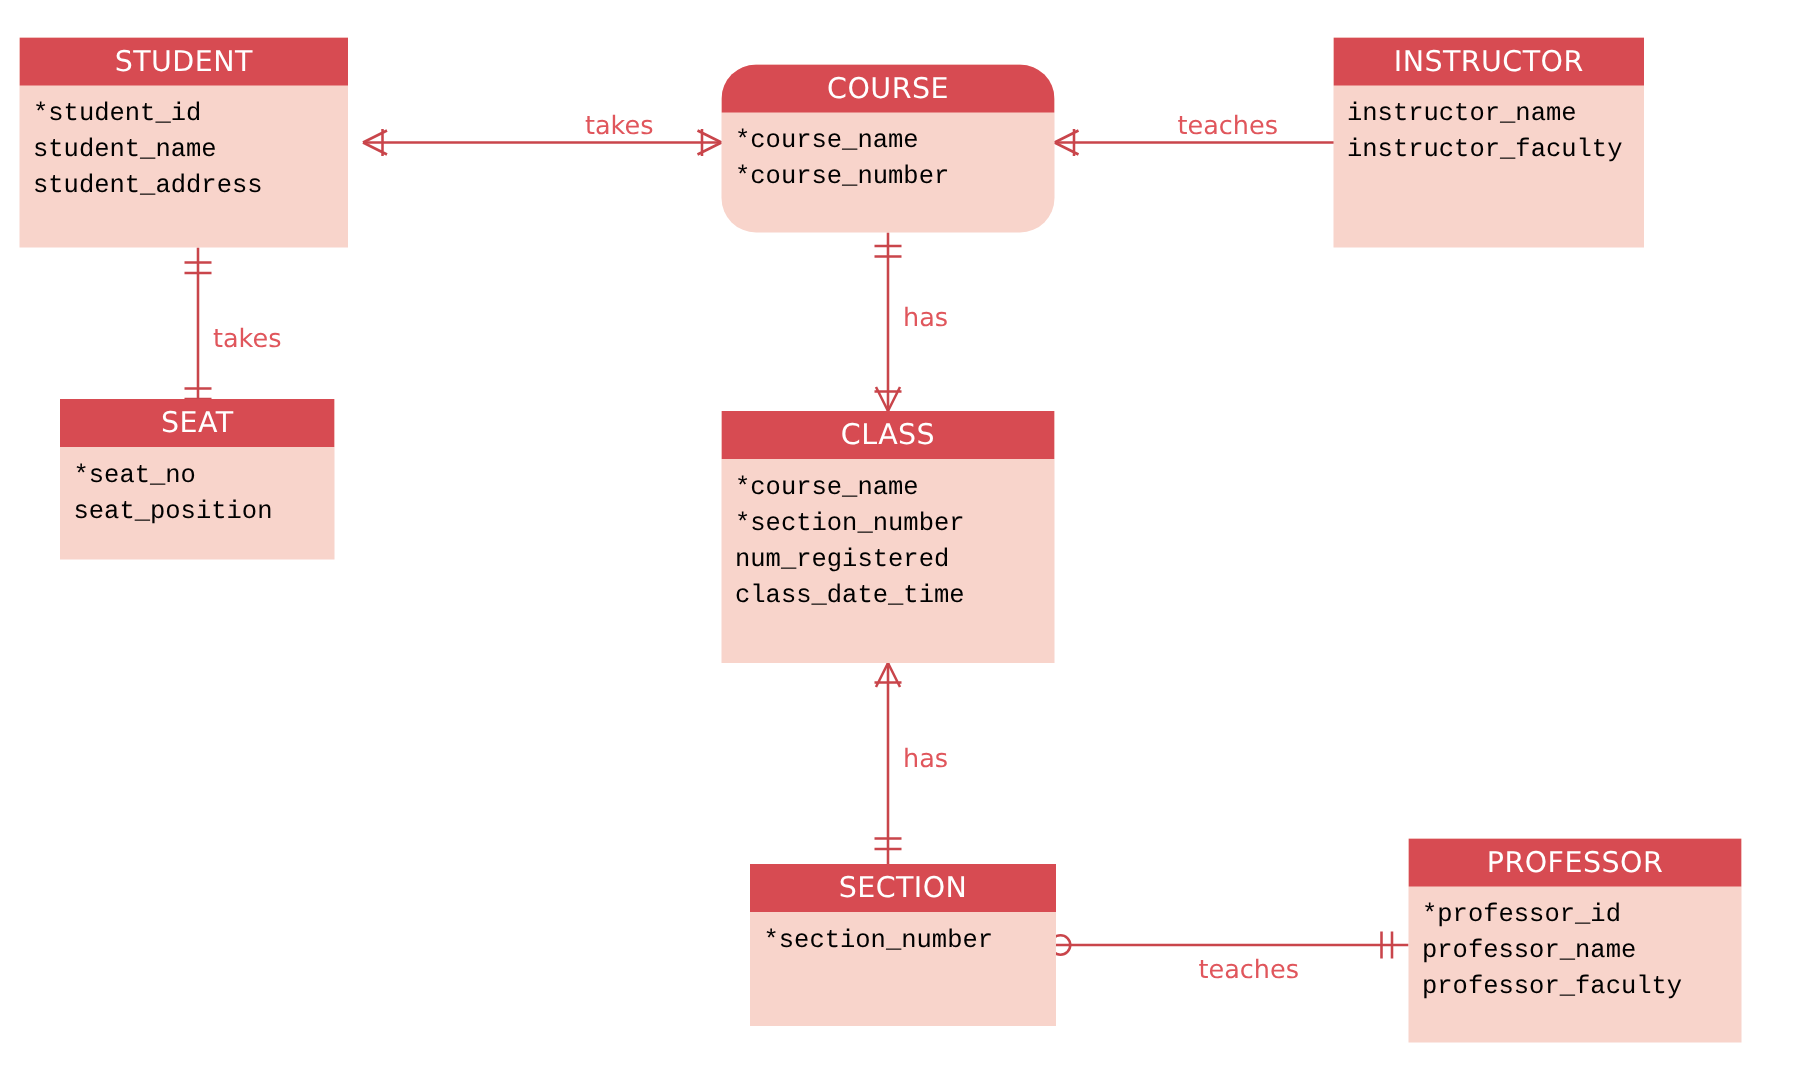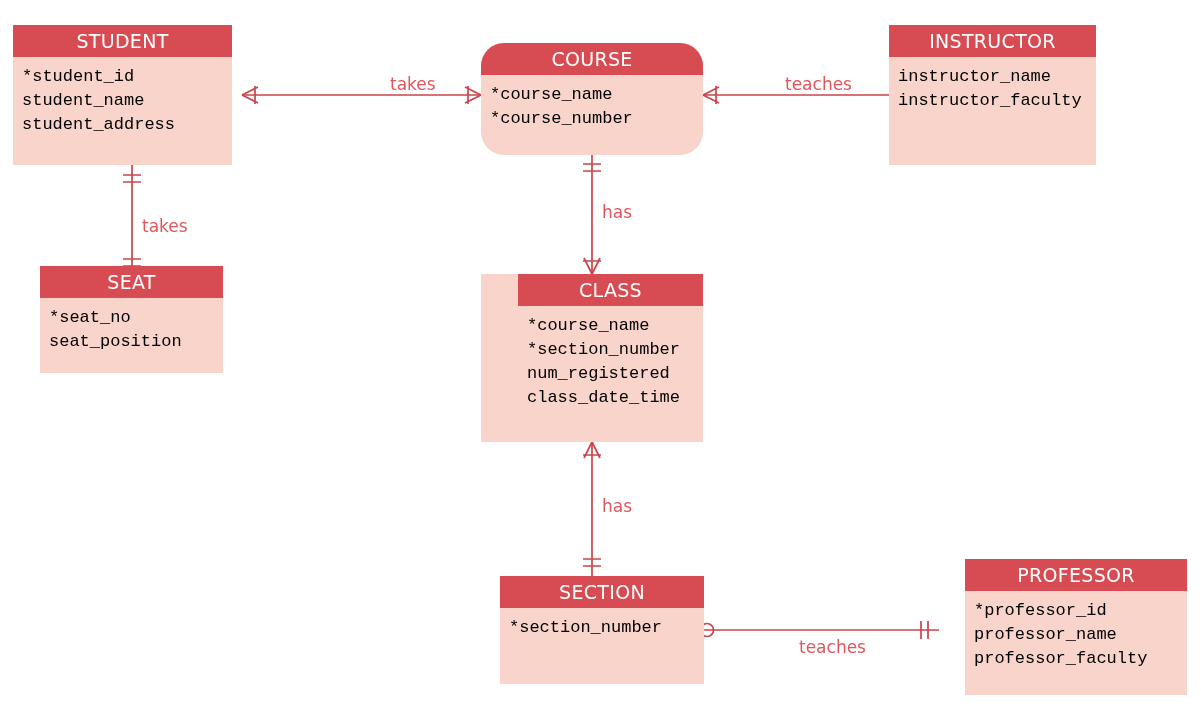--- a/index.html
+++ b/index.html
@@ -153,38 +153,38 @@
   </div>
 
   <div class="entity" style="left:40px; top:266px; width:183px; height:107px;">
     <div class="entity-header">SEAT</div>
     <div class="entity-body">
       <div class="attr">*seat_no</div>
       <div class="attr">seat_position</div>
     </div>
   </div>
 
-  <div class="entity" style="left:481px; top:274px; width:222px; height:168px;padding-left:37px;">
+  <div class="entity" style="left:481px; top:274px; width:222px; height:168px;">
     <div class="entity-header">CLASS</div>
     <div class="entity-body">
       <div class="attr">*course_name</div>
       <div class="attr">*section_number</div>
       <div class="attr">num_registered</div>
       <div class="attr">class_date_time</div>
     </div>
   </div>
 
   <div class="entity" style="left:500px; top:576px; width:204px; height:108px;">
     <div class="entity-header">SECTION</div>
     <div class="entity-body">
       <div class="attr">*section_number</div>
     </div>
   </div>
 
-  <div class="entity" style="left:939px; top:559px; width:222px; height:136px;margin-left:26px;">
+  <div class="entity" style="left:939px; top:559px; width:222px; height:136px;">
     <div class="entity-header">PROFESSOR</div>
     <div class="entity-body">
       <div class="attr">*professor_id</div>
       <div class="attr">professor_name</div>
       <div class="attr">professor_faculty</div>
     </div>
   </div>
 
   <div class="rel-label" style="left:346px; top:74px;margin-left:44px;">takes</div>
 

